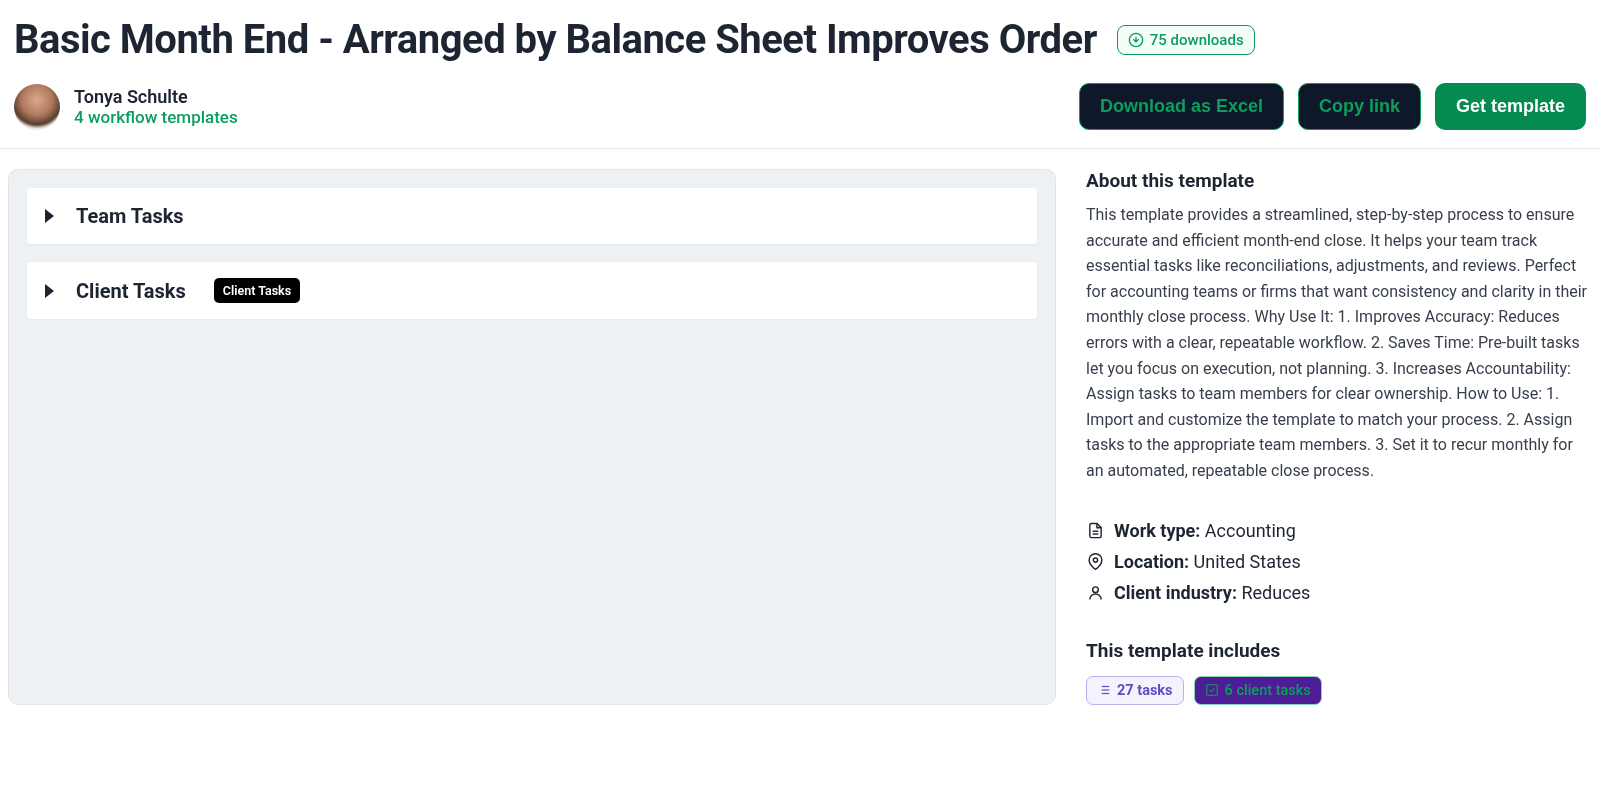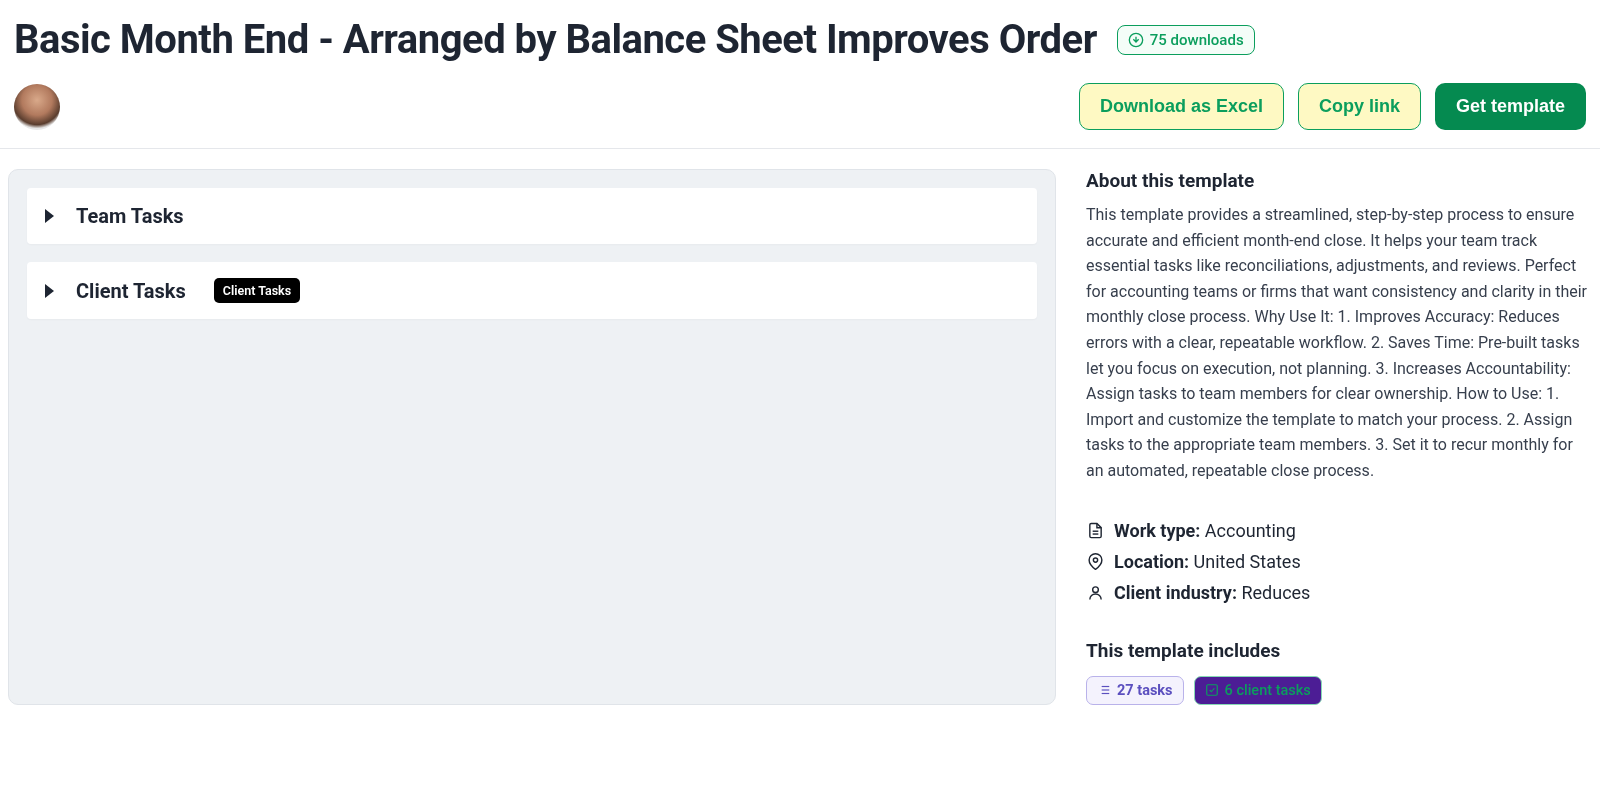--- a/index.html
+++ b/index.html
@@ -67,21 +67,21 @@
   display: flex;
   gap: 14px;
 }
 .btn {
   border-radius: 10px;
   font-size: 18px;
   font-weight: 600;
   padding: 12px 20px;
   cursor: pointer;
   border: 1.5px solid transparent;
-  background: #fef9c3;
+  background: #0f172a;
 }
 .btn-outline {
   border-color: #0b9e5d;
   color: #0b9e5d;
 }
 .btn-solid {
   background: #058a50;
   color: #fff;
 }
 .content {
@@ -203,20 +203,24 @@
             <path d="M12 7v8M8 11l4 4 4-4"></path>
           </svg>
       </span>
       <span>75 downloads</span>
     </div>
   </div>
 
   <div class="author-row">
     <div class="author-left">
       <div class="avatar"></div>
+      <div>
+        <div class="author-name">Tonya Schulte</div>
+        <div class="author-sub">4 workflow templates</div>
+      </div>
     </div>
     <div class="btn-row">
       <button class="btn btn-outline">Download as Excel</button>
       <button class="btn btn-outline">Copy link</button>
       <button class="btn btn-solid">Get template</button>
     </div>
   </div>
 </div>
 
 <div class="content">

